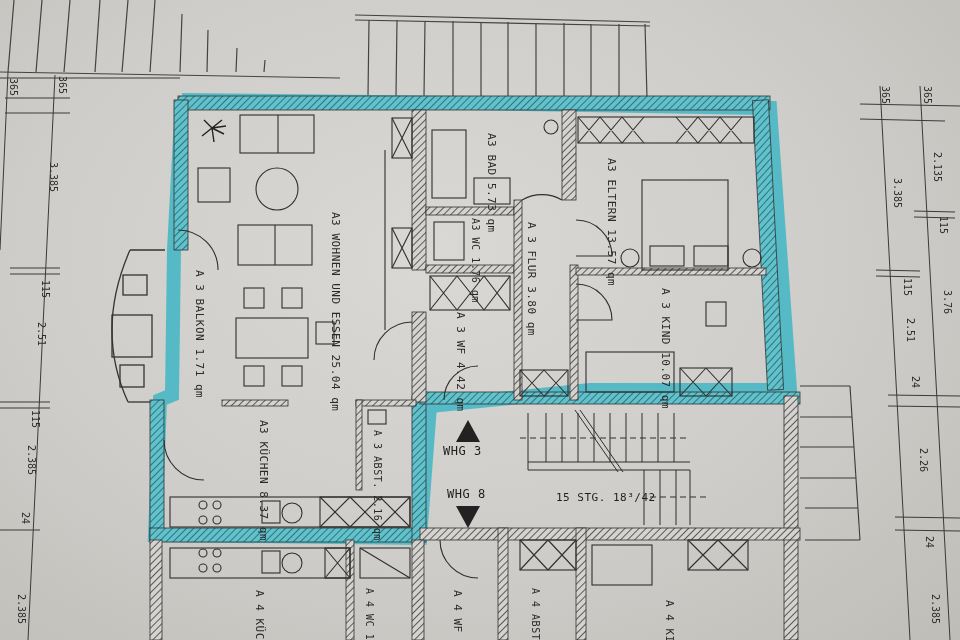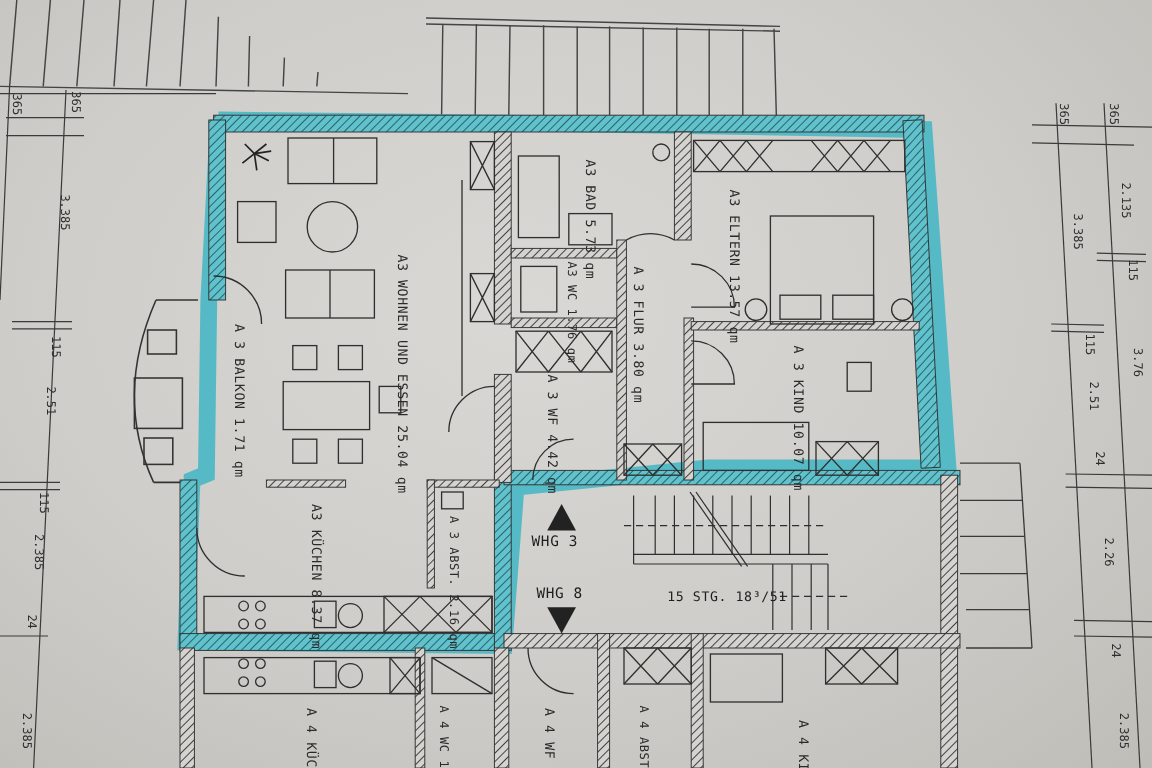--- a/index.html
+++ b/index.html
@@ -298,21 +298,21 @@
 </div>
 <div class="lbl" style="left:530px;top:588px;font-size:10px;">
   <span>A 4</span> <span>ABST.</span> 
 </div>
 <div class="lbl" style="left:664px;top:600px;">
   <span>A 4</span> <span>KIND</span> 
 </div>
 
 <div class="hlbl" style="left:443px;top:444px;">WHG 3</div>
 <div class="hlbl" style="left:447px;top:487px;">WHG 8</div>
-<div class="hlbl" style="left:556px;top:491px;font-size:11px;">15 STG. 18³/51</div>
+<div class="hlbl" style="left:556px;top:491px;font-size:11px;">15 STG. 18³/42</div>
 
 <div class="dim" style="left:8px;top:78px;">365</div>
 <div class="dim" style="left:57px;top:76px;">365</div>
 <div class="dim" style="left:48px;top:162px;">3.385</div>
 <div class="dim" style="left:40px;top:280px;">115</div>
 <div class="dim" style="left:36px;top:322px;">2.51</div>
 <div class="dim" style="left:30px;top:410px;">115</div>
 <div class="dim" style="left:26px;top:445px;">2.385</div>
 <div class="dim" style="left:20px;top:512px;">24</div>
 <div class="dim" style="left:16px;top:594px;">2.385</div>

